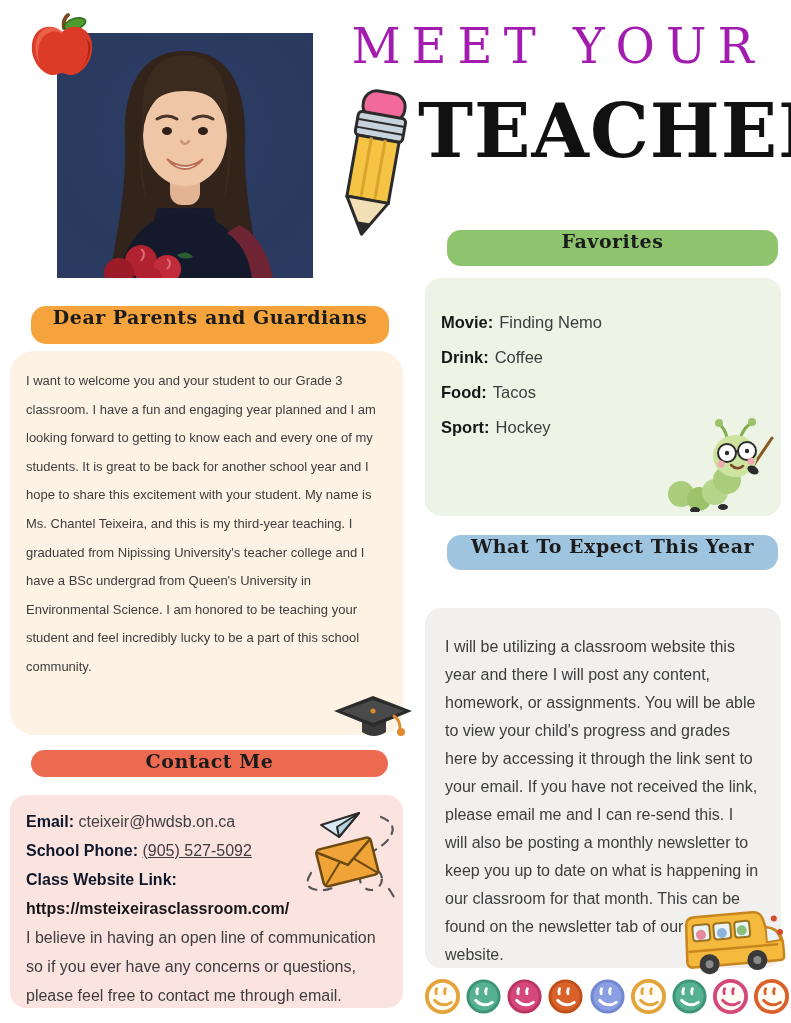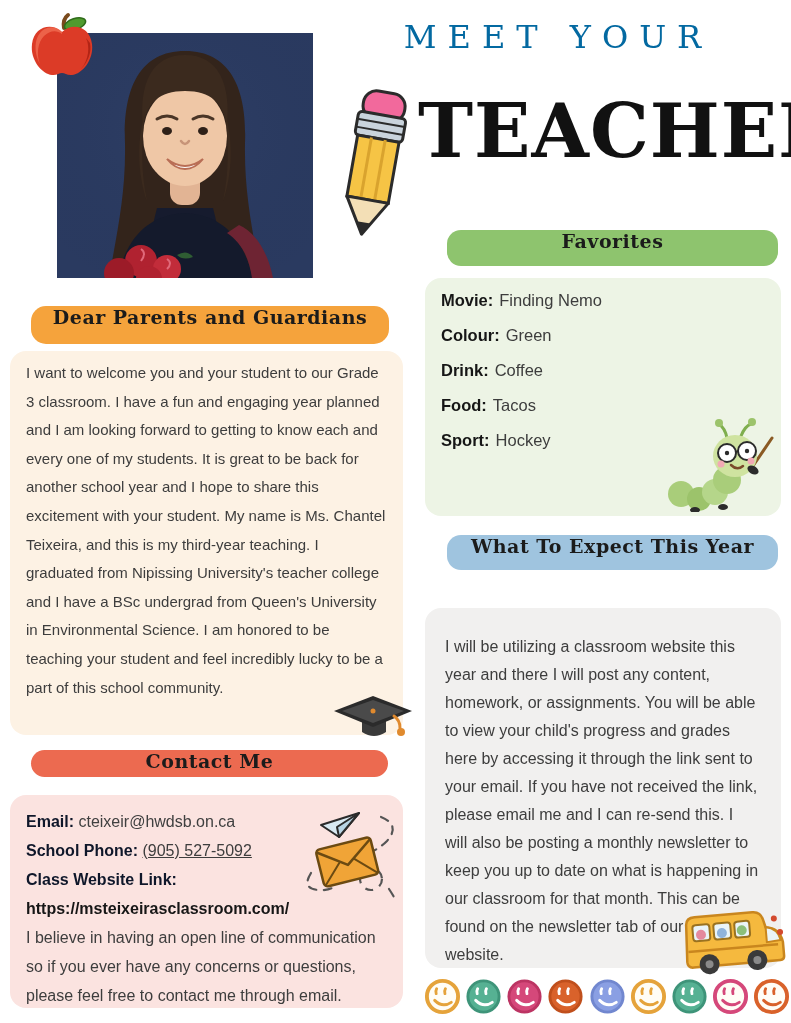--- a/index.html
+++ b/index.html
@@ -5,40 +5,40 @@
   * { margin:0; padding:0; box-sizing:border-box; }
   body { background:#ffffff; font-family:"Liberation Sans","DejaVu Sans",sans-serif; }
   .page { position:relative; width:791px; height:1023px; margin:0 auto; background:#ffffff; overflow:hidden; }
 
   
   .photo { position:absolute; left:57px; top:33px; width:256px; height:245px; }
   .apple { position:absolute; left:26px; top:12px; width:72px; height:70px; z-index:3; }
 
   
   .title-line1 { position:absolute; left:335px; top:18px; width:446px; text-align:center;
-    font-family:"DejaVu Serif",serif; font-size:32px; font-weight:400; color:#0369a1;
+    font-family:"DejaVu Serif",serif; font-size:48px; font-weight:400; color:#a21caf;
     letter-spacing:11px; white-space:nowrap; }
   .title-line2 { position:absolute; left:418px; top:88px; width:362px; text-align:center;
     font-family:"DejaVu Serif",serif; font-size:74px; font-weight:700; color:#111;
     letter-spacing:1px; white-space:nowrap; }
   .pencil { position:absolute; left:331px; top:88px; width:102px; height:158px; z-index:2; }
 
   
   .pill { position:absolute; border-radius:14px; display:flex; justify-content:center;
     font-family:"DejaVu Serif",serif; font-weight:700; font-size:19px; color:#1b1b1b; letter-spacing:.5px; }
   .pill-favorites { left:447px; top:230px; width:331px; height:36px; background:#8EC46E; }
   .pill-welcome   { left:31px;  top:306px; width:358px; height:38px; background:#F5A33C;border-radius:15px; }
   .pill-expect    { left:447px; top:535px; width:331px; height:35px; background:#9FC4DF; }
   .pill-contact   { left:31px;  top:750px; width:357px; height:27px; background:#EC6A50; }
 
   
   .box { position:absolute; border-radius:16px; color:#3d3d3d; }
-  .box-favorites { left:425px; top:278px; width:356px; height:238px; background:#EDF4E5; padding:5px 16px; }
-  .box-welcome   { left:10px;  top:351px; width:393px; height:384px; background:#FDF2E4; padding:8px 15px 10px 16px;
-    font-size:15px; line-height:28.6px; }
+  .box-favorites { left:425px; top:278px; width:356px; height:238px; background:#EDF4E5; padding:27px 16px; }
+  .box-welcome   { left:10px;  top:351px; width:393px; height:384px; background:#FDF2E4; padding:16px 15px 10px 16px;
+    font-size:13px; line-height:28.6px;border-radius:24px; }
   .box-expect    { left:425px; top:578px; width:356px; height:360px; background:#F1F0EF; padding:25px 22px 10px 20px;
     font-size:16px; line-height:28px;margin-top:30px; }
   .box-contact   { left:10px;  top:795px; width:393px; height:213px; background:#FBE3E0; padding:12px 14px 10px 16px;
     font-size:16px; line-height:29px; }
 
   .fav-row { display:flex; align-items:center; height:35px; font-size:16.5px; }
   .fav-label { font-weight:700; color:#161616; margin-right:6px; }
   .fav-value { color:#3d3d3d; }
 
   .contact-line { white-space:nowrap; }
@@ -123,24 +123,20 @@
 
   <div class="pill pill-favorites">
     <span>Favorites</span>
   </div>
   <div class="box box-favorites">
     <div class="fav-row">
       <span class="fav-label">Movie:</span>
       <span class="fav-value">Finding Nemo</span>
     </div>
     <div class="fav-row">
-      <span class="fav-label">Colour:</span>
-      <span class="fav-value">Green</span>
-    </div>
-    <div class="fav-row">
       <span class="fav-label">Drink:</span>
       <span class="fav-value">Coffee</span>
     </div>
     <div class="fav-row">
       <span class="fav-label">Food:</span>
       <span class="fav-value">Tacos</span>
     </div>
     <div class="fav-row">
       <span class="fav-label">Sport:</span>
       <span class="fav-value">Hockey</span>

